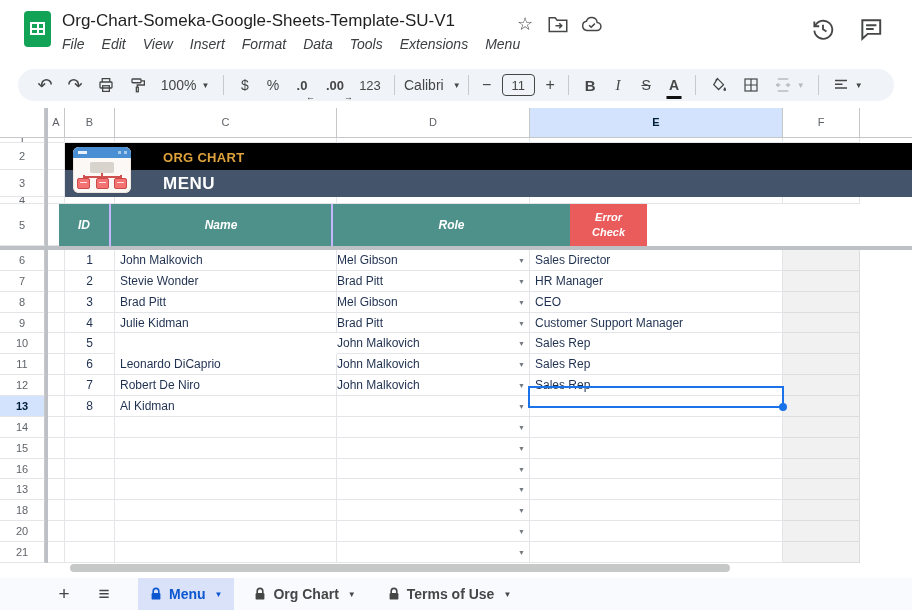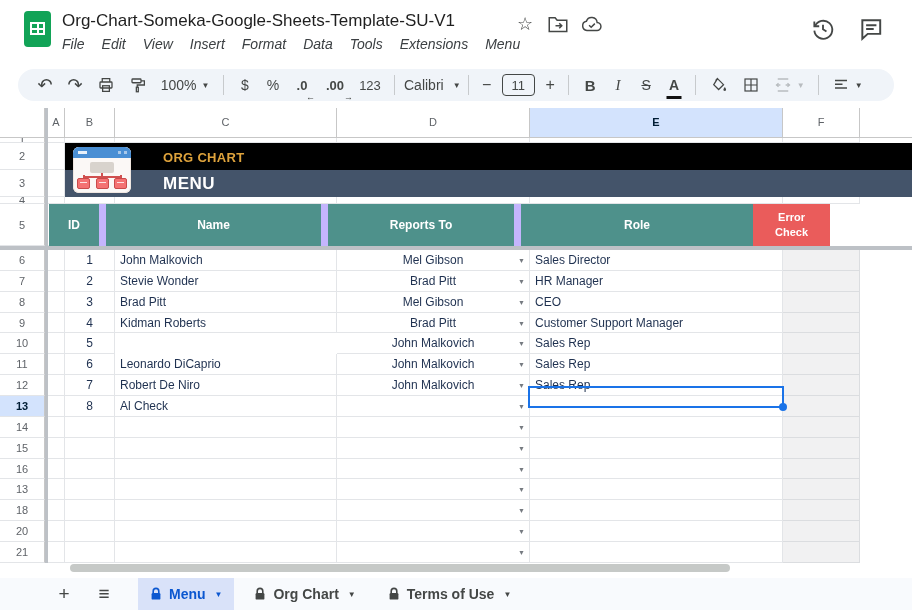--- a/index.html
+++ b/index.html
@@ -85,36 +85,36 @@
   .bicon-top { position:absolute; left:0; top:0; width:58px; height:11px; background:#4a8fd4; }
   .bicon-dash { position:absolute; left:5px; top:4px; width:9px; height:2.5px; background:#e8f1fa; }
   .bicon-dot { position:absolute; top:4px; width:3px; height:3px; background:#a9c9ea; }
   .bicon-box { position:absolute; left:17px; top:15px; width:24px; height:11px; background:#d8d3cd; border-radius:2px; }
   .bc-line { position:absolute; background:#d0504f; }
   .bsq { position:absolute; top:31px; width:13px; height:11px; background:#f47272; border:1px solid #c94b4b;
          border-radius:2px; }
   .bsq::after { content:""; position:absolute; left:2px; top:2.5px; width:7px; height:1.5px; background:#fde3e3; }
 
   
-  .thead { position:absolute; left:49px; top:204px; width:795px; height:42px; display:flex; z-index:3; }
+  .thead { position:absolute; left:59px; top:204px; width:795px; height:42px; display:flex; z-index:3;font-style:italic; }
   .th { background:#4E918B; color:#fff; font-weight:bold; font-size:12px; display:flex;
-        align-items:center; justify-content:center; border-left:7px solid #c4b5fd; text-align:center; }
+        align-items:center; justify-content:center; border-left:2px solid #c4b5fd; text-align:center; }
   .th:first-child { border-left:none; }
   .th.red { background:#EA5C5B; font-size:11px; line-height:1.35; padding:0 15px; border-left:none; }
 
   
   .rows { position:absolute; left:0; top:250px; width:912px; height:313px; display:flex;
           flex-direction:column; z-index:1; }
   .row { position:relative; flex:1 1 0; }
   .cell { position:absolute; top:0; height:100%; background:#fff; border-right:1px solid #e3e5e8;
           border-bottom:1px solid #e3e5e8; font-size:12px; color:#1f3150; display:flex; align-items:center;
           overflow:hidden; white-space:nowrap; }
   .cell.cid { justify-content:center; }
   .cell.cname, .cell.crole { padding-left:5px; }
-  .cell.crep { justify-content:center; }
+  .cell.crep { }
   .cell.cerr { background:#f1f1f2; border-right:1px solid #dbdde0; border-bottom:1px solid #dbdde0; }
   .dd { position:absolute; right:4px; top:50%; transform:translateY(-50%); font-size:7px; color:#757a80; }
 
   
   .selbox { position:absolute; left:528px; top:386px; width:256px; height:22px;
             border:2px solid #1a73e8; z-index:7; }
   .selhandle { position:absolute; right:-5px; bottom:-5px; width:8px; height:8px; background:#1a73e8;
                border-radius:50%; }
 
   
@@ -318,21 +318,20 @@
       <div class="bc-line" style="left:46.5px; top:28px; width:2px; height:4px;"></div>
       <div class="bsq" style="left:4px;"></div>
       <div class="bsq" style="left:22.5px;"></div>
       <div class="bsq" style="left:41px;"></div>
     </div>
   </div>
 
   <div class="thead">
     <div class="th" style="width:50px;">ID</div>
     <div class="th" style="width:222px;">Name</div>
-    <div class="th" style="width:193px;">Reports To</div>
     <div class="th" style="width:239px;">Role</div>
     <div class="th red" style="width:77px;">Error Check</div>
   </div>
 
   <div class="vdiv"></div>
   <div class="hdiv"></div>
 
   <div class="rows">
 
     <div class="row">
@@ -371,21 +370,21 @@
           <span class="dd">▼</span>
         </div>
       <div class="cell xE crole">CEO</div>
       <div class="cell xF cerr"></div>
     </div>
 
     <div class="row">
       <div class="rh">9</div>
       <div class="cell xA"></div>
       <div class="cell xB cid">4</div>
-      <div class="cell xC cname">Kidman Roberts</div>
+      <div class="cell xC cname">Julie Kidman</div>
       <div class="cell xD crep">
           <span>Brad Pitt</span>
           <span class="dd">▼</span>
         </div>
       <div class="cell xE crole">Customer Support Manager</div>
       <div class="cell xF cerr"></div>
     </div>
 
     <div class="row">
       <div class="rh">10</div>
@@ -422,21 +421,21 @@
           <span class="dd">▼</span>
         </div>
       <div class="cell xE crole">Sales Rep</div>
       <div class="cell xF cerr"></div>
     </div>
 
     <div class="row">
       <div class="rh sel">13</div>
       <div class="cell xA"></div>
       <div class="cell xB cid">8</div>
-      <div class="cell xC cname">Al Check</div>
+      <div class="cell xC cname">Al Kidman</div>
       <div class="cell xD crep">
           <span></span>
           <span class="dd">▼</span>
         </div>
       <div class="cell xE crole"></div>
       <div class="cell xF cerr"></div>
     </div>
 
     <div class="row">
       <div class="rh">14</div>

